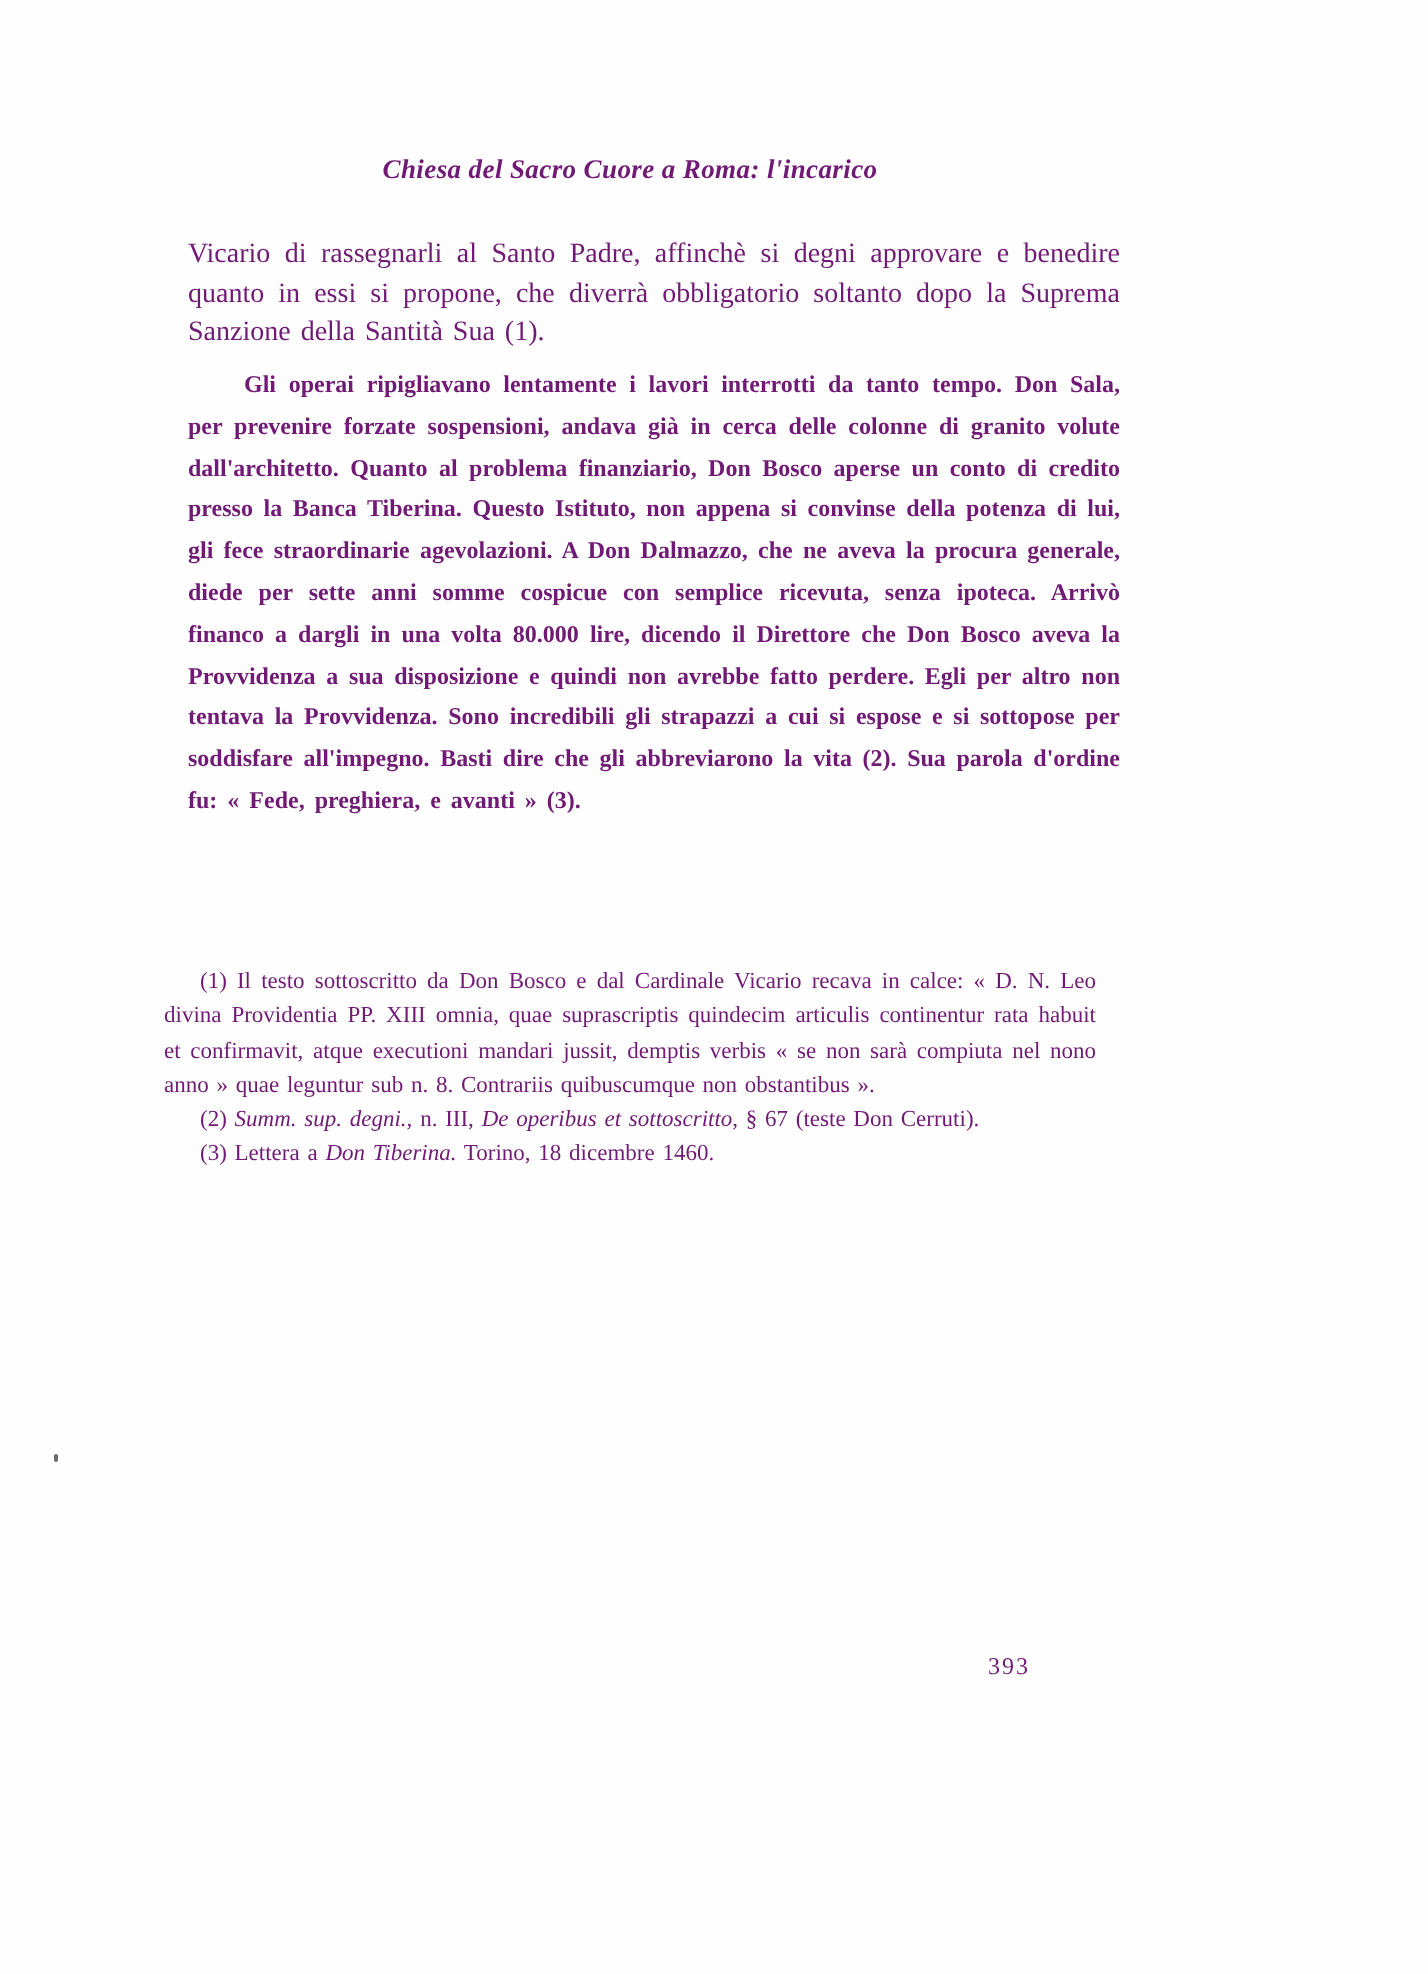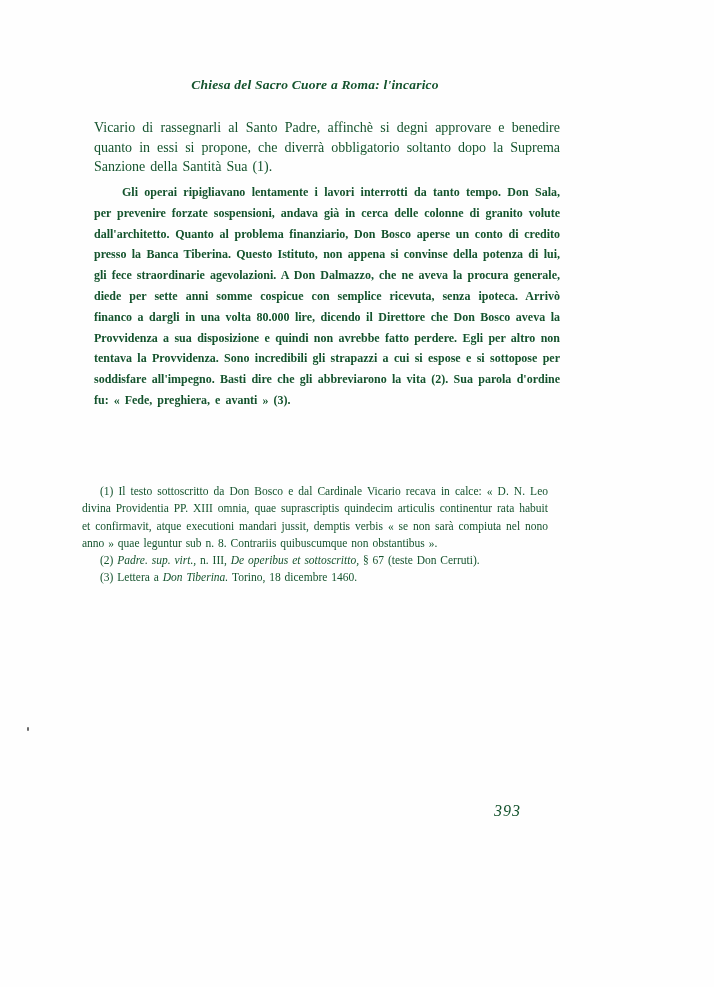--- a/index.html
+++ b/index.html
@@ -6,21 +6,21 @@
     margin: 0;
     padding: 0;
     background: #ffffff;
   }
   .page {
     position: relative;
     width: 714px;
     height: 987px;
     background: #fefefe;
     font-family: "Liberation Serif", "DejaVu Serif", serif;
-    color: #14532d;
+    color: #701a75;
     overflow: hidden;
   }
   .running-head {
     position: absolute;
     top: 76px;
     left: 82px;
     width: 466px;
     text-align: center;
     font-size: 13.5px;
     line-height: 18px;
@@ -61,24 +61,23 @@
   }
   .fn {
     margin: 0;
     text-indent: 18px;
   }
   .it {
     font-style: italic;
   }
   .page-number {
     position: absolute;
-    top: 802px;
+    top: 826px;
     left: 494px;
-    font-size: 16px;
-    font-style: italic;
+    font-size: 12px;
     letter-spacing: 1px;
   }
   .speck {
     position: absolute;
     left: 27px;
     top: 727px;
     width: 2px;
     height: 4px;
     background: #6a6a6a;
     border-radius: 1px;
@@ -90,21 +89,21 @@
 <div class="page">
 
   <div class="running-head">Chiesa del Sacro Cuore a Roma: l'incarico</div>
 
   <p class="para para-continued">Vicario di rassegnarli al Santo Padre, affinchè si degni approvare e benedire quanto in essi si propone, che diverrà obbligatorio soltanto dopo la Suprema Sanzione della Santità Sua (1).</p>
 
   <p class="para para-main">Gli operai ripigliavano lentamente i lavori interrotti da tanto tempo. Don Sala, per prevenire forzate sospensioni, andava già in cerca delle colonne di granito volute dall'architetto. Quanto al problema finanziario, Don Bosco aperse un conto di credito presso la Banca Tiberina. Questo Istituto, non appena si convinse della potenza di lui, gli fece straordinarie agevolazioni. A Don Dalmazzo, che ne aveva la procura generale, diede per sette anni somme cospicue con semplice ricevuta, senza ipoteca. Arrivò financo a dargli in una volta 80.000 lire, dicendo il Direttore che Don Bosco aveva la Provvidenza a sua disposizione e quindi non avrebbe fatto perdere. Egli per altro non tentava la Provvidenza. Sono incredibili gli strapazzi a cui si espose e si sottopose per soddisfare all'impegno. Basti dire che gli abbreviarono la vita (2). Sua parola d'ordine fu: « Fede, preghiera, e avanti » (3).</p>
 
   <div class="footnotes">
     <p class="fn">(1) Il testo sottoscritto da Don Bosco e dal Cardinale Vicario recava in calce: « D. N. Leo divina Providentia PP. XIII omnia, quae suprascriptis quindecim articulis continentur rata habuit et confirmavit, atque executioni mandari jussit, demptis verbis « se non sarà compiuta nel nono anno » quae leguntur sub n. 8. Contrariis quibuscumque non obstantibus ».</p>
-    <p class="fn"><span>(2) </span><span class="it">Padre. sup. virt.,</span><span> n. III, </span><span class="it">De operibus et sottoscritto,</span><span> § 67 (teste Don Cerruti).</span></p>
+    <p class="fn"><span>(2) </span><span class="it">Summ. sup. degni.,</span><span> n. III, </span><span class="it">De operibus et sottoscritto,</span><span> § 67 (teste Don Cerruti).</span></p>
     <p class="fn"><span>(3) Lettera a </span><span class="it">Don Tiberina.</span><span> Torino, 18 dicembre 1460.</span></p>
   </div>
 
   <div class="page-number">393</div>
 
   <div class="speck"></div>
 
 </div>
 
 </body></html>

